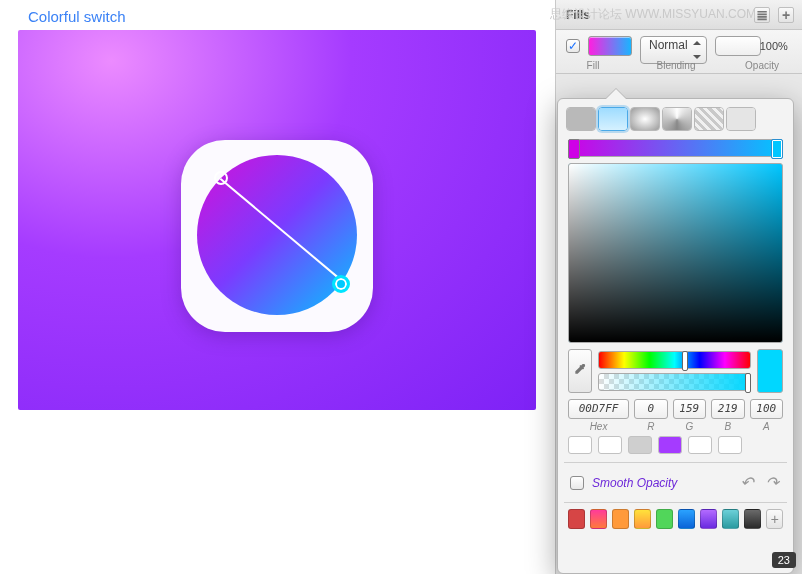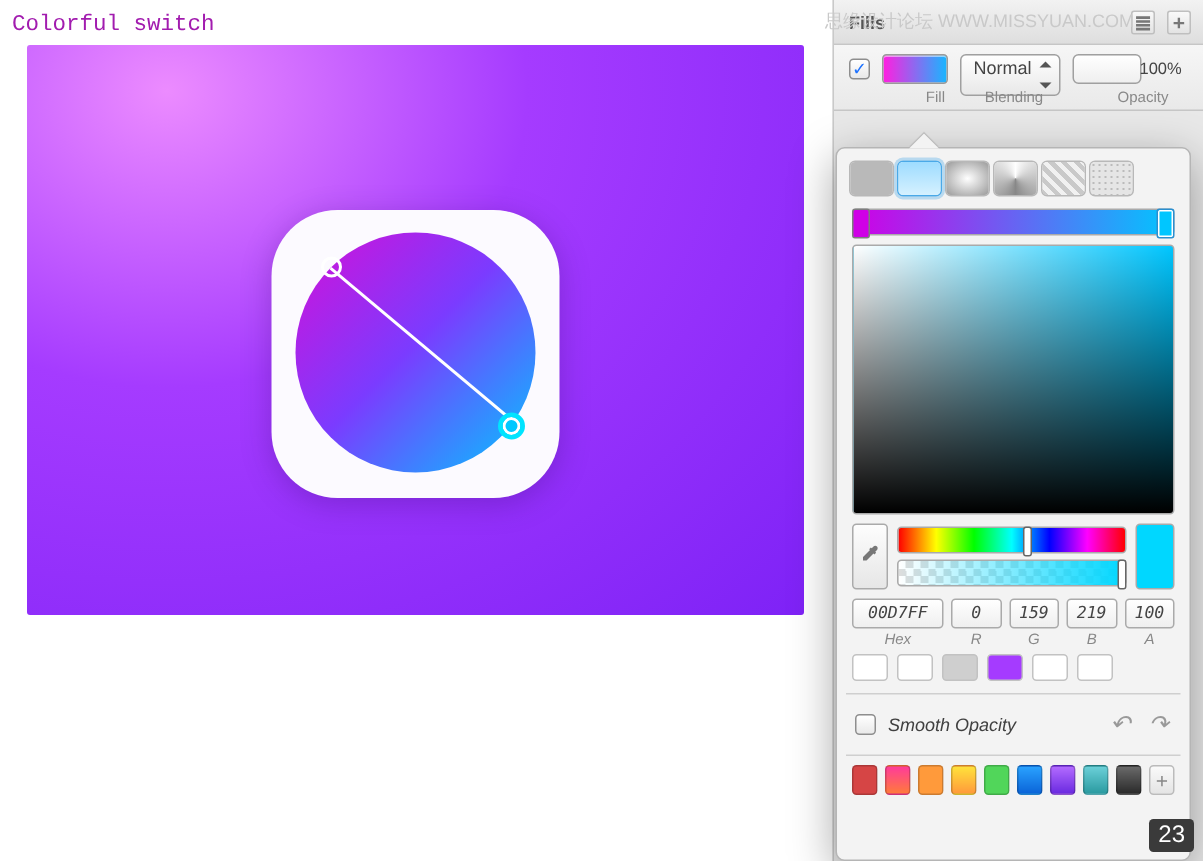--- a/index.html
+++ b/index.html
@@ -12,22 +12,22 @@
     overflow: hidden;
   }
 
   
   .canvas-area {
     position: absolute; left: 0; top: 0;
     width: 557px; height: 574px;
     background: #fff;
   }
   .canvas-title {
-    position: absolute; left: 8px; top: 8px;
-    color: #a21caf; font-size: 15px; font-family: Liberation Mono, monospace;
+    position: absolute; left: 28px; top: 8px;
+    color: #3b82f6; font-size: 15px;
   }
   .artwork {
     position: absolute; left: 18px; top: 30px;
     width: 518px; height: 380px;
     background: radial-gradient(ellipse at 18% 8%, #ec8bff 0%, #a53bff 40%, #7e22f6 100%);
     border-radius: 2px;
   }
   .icon-bg {
     position: absolute; left: 163px; top: 110px;
     width: 192px; height: 192px;
@@ -119,21 +119,21 @@
   .opacity-box {
     height:20px; width:46px;
     border:1px solid #a0a0a0; border-radius:4px;
     background: linear-gradient(#ffffff,#efefef);
     text-align:center; line-height:18px; font-size:11px;padding-left:44px;
   }
   .row-labels {
     position:absolute; bottom:2px; left:0; right:0;
     display:flex; font-size:10px; color:#888;
   }
-  .row-labels span:nth-child(1){ width:74px; text-align:right;}
+  .row-labels span:nth-child(1){ width:74px; text-align:center;}
   .row-labels span:nth-child(2){ width:92px; text-align:center;}
   .row-labels span:nth-child(3){ flex:1; text-align:center;}
 
   
   .popover {
     position:absolute; top:98px; left:557px;
     width:237px; height:476px;
     background:#f3f3f3;
     border:1px solid #b5b5b5; border-radius:6px;
     box-shadow: 0 8px 30px rgba(0,0,0,.35);
@@ -211,31 +211,31 @@
   .recent-row{margin:2px 10px 8px 10px;display:flex;gap:6px;}
   .rsw{width:24px;height:18px;border:1px solid #c2c2c2;border-radius:3px;background:#fff;}
   .rsw.gray{background:#cfcfcf;}
   .rsw.purple{background:#a53bff;}
 
   .divider{height:1px;background:#cfcfcf;margin:0 6px;}
 
   
   .smooth-row{display:flex;align-items:center;gap:8px;padding:10px 12px;}
   .smooth-row .checkbox{margin-top:0;color:transparent;}
-  .smooth-row .txt{flex:1;font-size:12px;color:#404040;}
+  .smooth-row .txt{flex:1;font-size:12px;color:#6d28d9;}
   .undo,.redo{color:#999;font-size:16px;padding:0 2px;}
 
   
   .palette-row{padding:6px 10px;display:flex;gap:5px;align-items:center;}
   .psw{width:20px;height:20px;border-radius:3px;border:1px solid rgba(0,0,0,.2);}
   .add{width:20px;height:20px;border-radius:3px;background:linear-gradient(#fafafa,#e4e4e4);border:1px solid #bbb;color:#888;text-align:center;line-height:18px;font-size:14px;}
 
   
   .watermark{position:absolute;top:6px;right:252px;color:#c9c9c9;font-size:12px;transform:translateX(100%);white-space:nowrap;}
-  .counter{position:absolute;right:6px;bottom:6px;background:#3a3a3a;color:#fff;border-radius:3px;padding:2px 6px;font-size:16px;}
+  .counter{position:absolute;right:6px;bottom:6px;background:#3a3a3a;color:#fff;border-radius:3px;padding:2px 6px;font-size:11px;}
 </style>
 </head>
 <body>
 
 <div class="canvas-area">
   <div class="canvas-title">Colorful switch</div>
   <div class="artwork">
     <div class="icon-bg"></div>
     <div class="icon-circle"></div>
     <div class="grad-line"></div>

